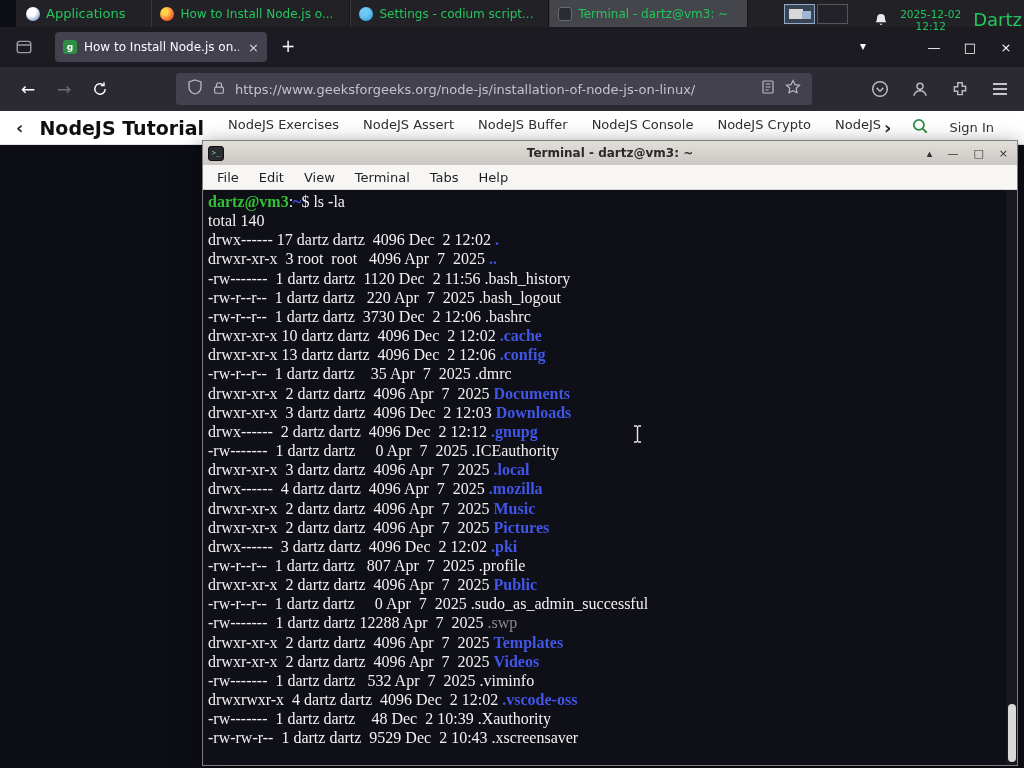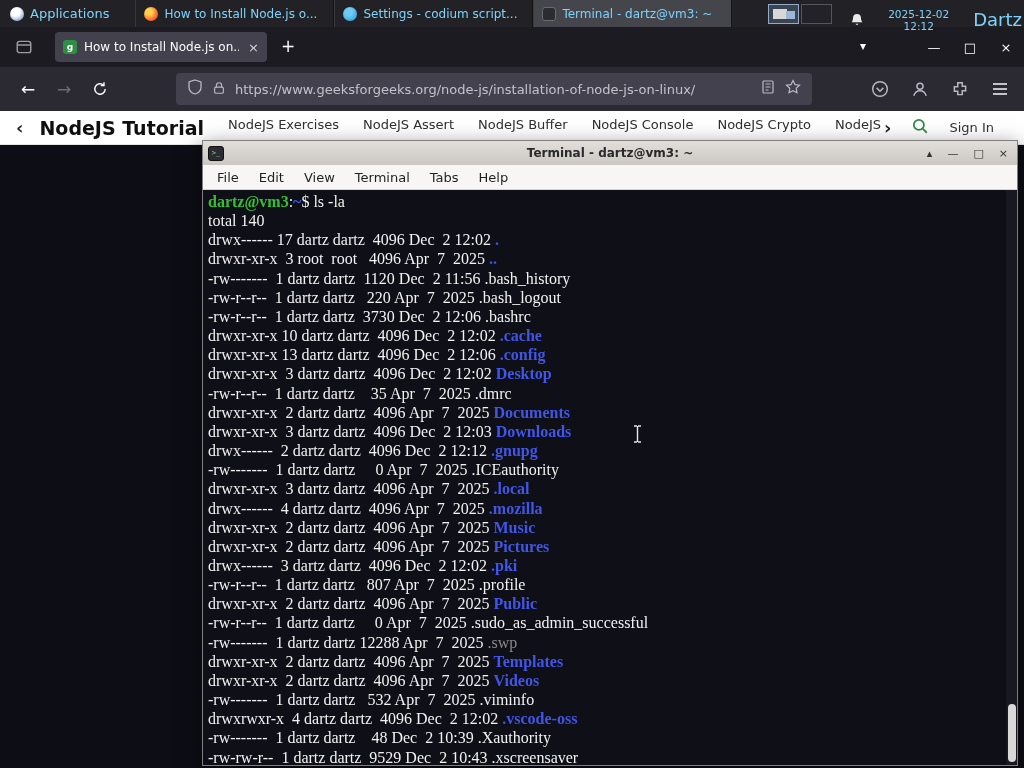--- a/index.html
+++ b/index.html
@@ -1,39 +1,39 @@
 <!DOCTYPE html>
 <html style="--term-bg: #0f0f17; --term-fg: #f2f2f2; --term-green: #33c133; --term-blue: #4156e8; --term-dim: #8a8a8a;"><head>
 <meta charset="utf-8">
 <style>
   * { margin:0; padding:0; box-sizing:border-box; }
   body { background:#000; font-family:"DejaVu Sans", sans-serif; }
   .screen { position:relative; width:1024px; height:768px; overflow:hidden; background:#0d0d15; }
 
   
-  .panel { position:absolute; top:0; left:0; right:0; height:27px; background:#222226;
-           display:flex; align-items:center; color:#7dd3fc; font-size:13px; z-index:50; }
+  .panel { position:absolute; top:0; left:16px; right:0; height:27px; background:#222226;
+           display:flex; align-items:center; color:#22c55e; font-size:13px; z-index:50; }
   .apps-button { display:flex; align-items:center; gap:6px; padding:0 10px; height:100%; cursor:default; }
   .apps-icon { width:14px; height:14px; border-radius:50%; background:radial-gradient(circle at 40% 35%, #ffffff 0 35%, #9fb4d8 70%, #5b79a8 100%); }
   .tasklist { display:flex; height:100%; margin-left:16px; }
   .task { width:199px; display:flex; align-items:center; gap:6px; padding:0 8px;
           border-left:1px solid #39393e; border-right:1px solid #151518; font-size:12px; }
   .task.active { background:#45454c; }
   .task-title { white-space:nowrap; overflow:hidden; }
   .ticon { flex:0 0 auto; width:14px; height:14px; border-radius:50%; }
   .ticon.firefox { background:radial-gradient(circle at 35% 35%, #ffd24a 0 25%, #ff7139 60%, #d93b00 100%); }
   .ticon.codium { background:radial-gradient(circle at 40% 35%, #6fc9f5 0 30%, #2196d8 100%); }
   .ticon.termicon { border-radius:3px; background:#2b2b33; border:1px solid #6a6a72; }
   .pager { display:flex; gap:2px; margin-left:36px; }
   .ws { width:31px; height:20px; background:#222228; border:1px solid #55555c; position:relative; }
   .ws.active { background:#394553; border-color:#93abc9; }
   .miniwin { position:absolute; background:#d8d8d8; }
   .miniwin.a { left:4px; top:4px; width:14px; height:10px; }
   .miniwin.b { right:3px; top:6px; width:9px; height:8px; background:#9fb6d4; }
-  .panel-right { margin-left:auto; display:flex; align-items:center; gap:24px; padding-right:2px;margin-top:12px; }
+  .panel-right { margin-left:auto; display:flex; align-items:center; gap:12px; padding-right:2px;margin-top:12px; }
   .bell { display:flex; align-items:center; }
   .clock { font-size:10.5px; line-height:12px; text-align:center; }
   .user { font-size:18px; white-space:nowrap; }
 
   
   .tabbar { position:absolute; top:27px; left:0; right:0; height:40px; background:#1c1b22; z-index:10; }
   .ffview { position:absolute; left:14px; top:10px; width:20px; height:20px; display:flex; align-items:center; justify-content:center; }
   .tab { position:absolute; left:55px; top:5px; width:212px; height:30px; background:#42414d; border-radius:4px;
          display:flex; align-items:center; gap:7px; padding:0 8px; color:#fbfbfe; }
   .tab-favicon { width:14px; height:14px; border-radius:3px; background:#2f8d46; color:#fff;
@@ -271,21 +271,20 @@
       <div class="term-text">
           <div class="term-line"><span class="c-g">dartz@vm3</span><span class="c-w">:</span><span class="c-b">~</span><span class="c-w">$ ls -la</span></div>
           <div class="term-line"><span class="c-w">total 140</span></div>
           <div class="term-line"><span class="c-w">drwx------ 17 dartz dartz  4096 Dec  2 12:02 </span><span class="c-b">.</span></div>
           <div class="term-line"><span class="c-w">drwxr-xr-x  3 root  root   4096 Apr  7  2025 </span><span class="c-b">..</span></div>
           <div class="term-line"><span class="c-w">-rw-------  1 dartz dartz  1120 Dec  2 11:56 .bash_history</span></div>
           <div class="term-line"><span class="c-w">-rw-r--r--  1 dartz dartz   220 Apr  7  2025 .bash_logout</span></div>
           <div class="term-line"><span class="c-w">-rw-r--r--  1 dartz dartz  3730 Dec  2 12:06 .bashrc</span></div>
           <div class="term-line"><span class="c-w">drwxr-xr-x 10 dartz dartz  4096 Dec  2 12:02 </span><span class="c-b">.cache</span></div>
           <div class="term-line"><span class="c-w">drwxr-xr-x 13 dartz dartz  4096 Dec  2 12:06 </span><span class="c-b">.config</span></div>
-          <div class="term-line"><span class="c-w">drwxr-xr-x  3 dartz dartz  4096 Dec  2 12:02 </span><span class="c-b">Desktop</span></div>
           <div class="term-line"><span class="c-w">-rw-r--r--  1 dartz dartz    35 Apr  7  2025 .dmrc</span></div>
           <div class="term-line"><span class="c-w">drwxr-xr-x  2 dartz dartz  4096 Apr  7  2025 </span><span class="c-b">Documents</span></div>
           <div class="term-line"><span class="c-w">drwxr-xr-x  3 dartz dartz  4096 Dec  2 12:03 </span><span class="c-b">Downloads</span></div>
           <div class="term-line"><span class="c-w">drwx------  2 dartz dartz  4096 Dec  2 12:12 </span><span class="c-b">.gnupg</span></div>
           <div class="term-line"><span class="c-w">-rw-------  1 dartz dartz     0 Apr  7  2025 .ICEauthority</span></div>
           <div class="term-line"><span class="c-w">drwxr-xr-x  3 dartz dartz  4096 Apr  7  2025 </span><span class="c-b">.local</span></div>
           <div class="term-line"><span class="c-w">drwx------  4 dartz dartz  4096 Apr  7  2025 </span><span class="c-b">.mozilla</span></div>
           <div class="term-line"><span class="c-w">drwxr-xr-x  2 dartz dartz  4096 Apr  7  2025 </span><span class="c-b">Music</span></div>
           <div class="term-line"><span class="c-w">drwxr-xr-x  2 dartz dartz  4096 Apr  7  2025 </span><span class="c-b">Pictures</span></div>
           <div class="term-line"><span class="c-w">drwx------  3 dartz dartz  4096 Dec  2 12:02 </span><span class="c-b">.pki</span></div>

